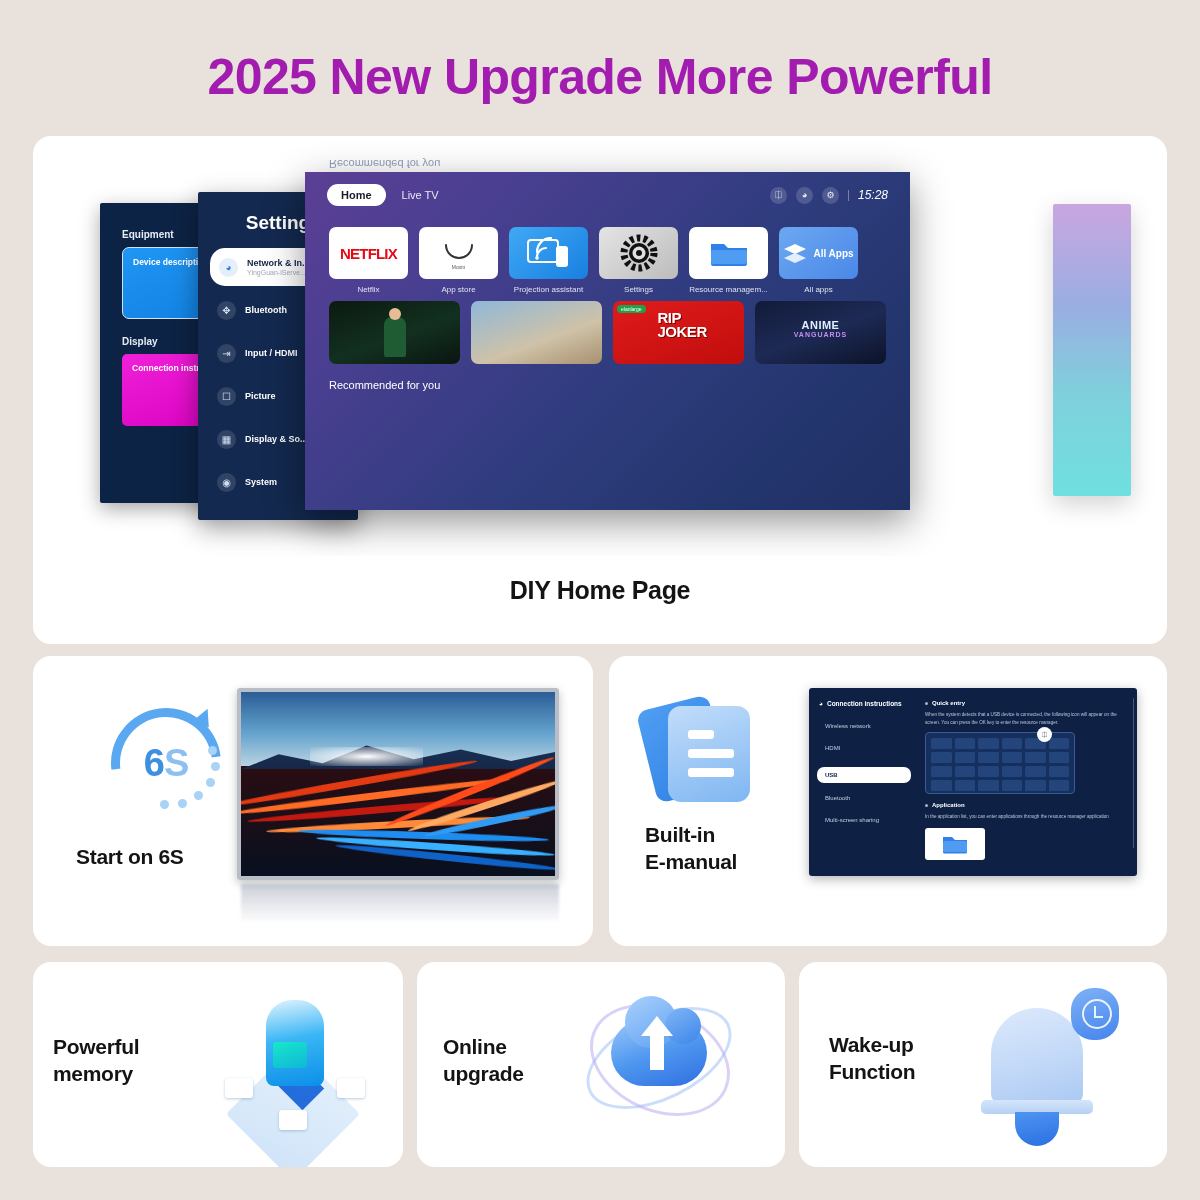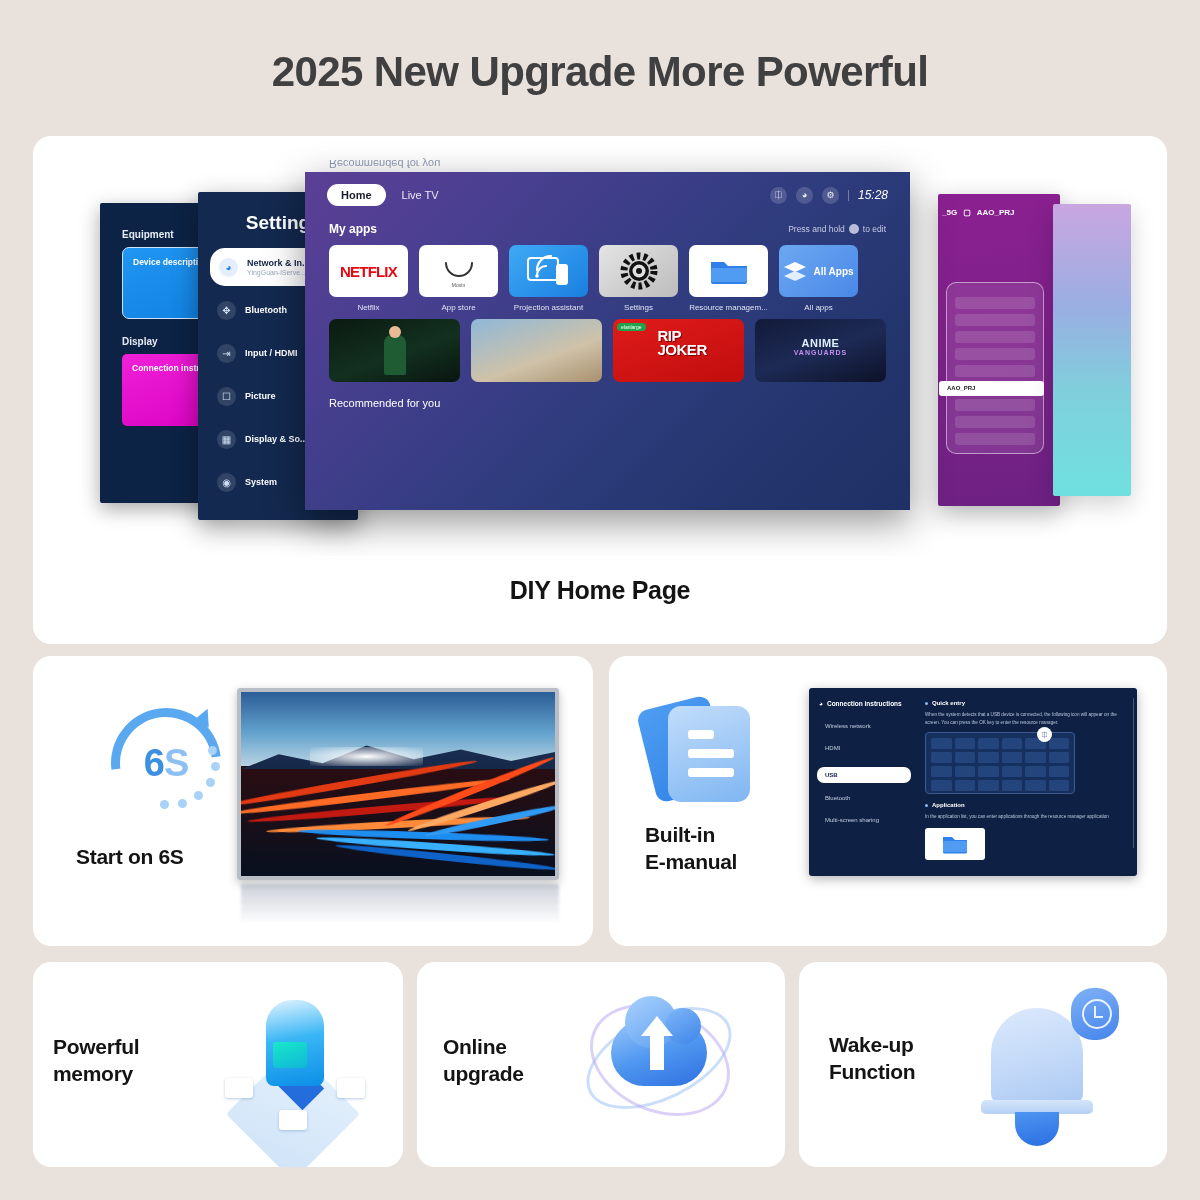--- a/index.html
+++ b/index.html
@@ -8,21 +8,21 @@
     background:#e9e1dc;
     font-family:"Liberation Sans", sans-serif;
     overflow:hidden;
     position:relative;
   }
 
   
   .headline{
     position:absolute; top:48px; left:0; width:1200px;
     text-align:center;
-    font-size:42px; font-weight:bold; color:#404040;
+    font-size:50px; font-weight:bold; color:#a21caf;
     letter-spacing:-0.6px;
   }
 
   
   .card{ position:absolute; background:#fff; border-radius:18px; overflow:hidden; }
 
   
   #hero-card{ left:33px; top:136px; width:1134px; height:508px; }
 
   .hero-stage{ position:absolute; left:0; top:0; width:1134px; height:420px; overflow:hidden; }
@@ -465,64 +465,37 @@
         <div class="st-ico">▦</div>
         <div class="st-txt">Display &amp; So...</div>
       </div>
 
       <div class="st-row">
         <div class="st-ico">◉</div>
         <div class="st-txt">System</div>
       </div>
     </div>
 
-    <div class="panel" id="panel-purple">
-      <div class="pp-top">
-        <span>_5G</span>
-        <span>▢</span>
-        <span>AAO_PRJ</span>
-      </div>
-      <div class="pp-box">
-        <div class="pp-line"></div>
-        <div class="pp-line"></div>
-        <div class="pp-line"></div>
-        <div class="pp-line"></div>
-        <div class="pp-line"></div>
-        <div class="pp-line"></div>
-        <div class="pp-line"></div>
-        <div class="pp-line"></div>
-        <div class="pp-line"></div>
-        <div class="pp-sel">AAO_PRJ</div>
-      </div>
-    </div>
 
     <div class="panel" id="panel-teal"></div>
 
     <div id="tv-home">
 
       <div class="tv-topbar">
         <div class="tab-pill">Home</div>
         <div class="tab-plain">Live TV</div>
         <div class="tv-top-right">
           <div class="tb-ico">⎅</div>
           <div class="tb-ico">◕</div>
           <div class="tb-ico">⚙</div>
           <div class="tb-div"></div>
           <div class="tb-time">15:28</div>
         </div>
       </div>
 
-      <div class="sec-head">
-        <div class="sec-title">My apps</div>
-        <div class="sec-hint">
-          <span>Press and hold</span>
-          <span class="hint-dot"></span>
-          <span>to edit</span>
-        </div>
-      </div>
 
       <div class="apps-row">
 
         <div class="app">
           <div class="app-tile t-white">
             <span class="netflix-word">NETFLIX</span>
           </div>
           <div class="app-label">Netflix</div>
         </div>
 

